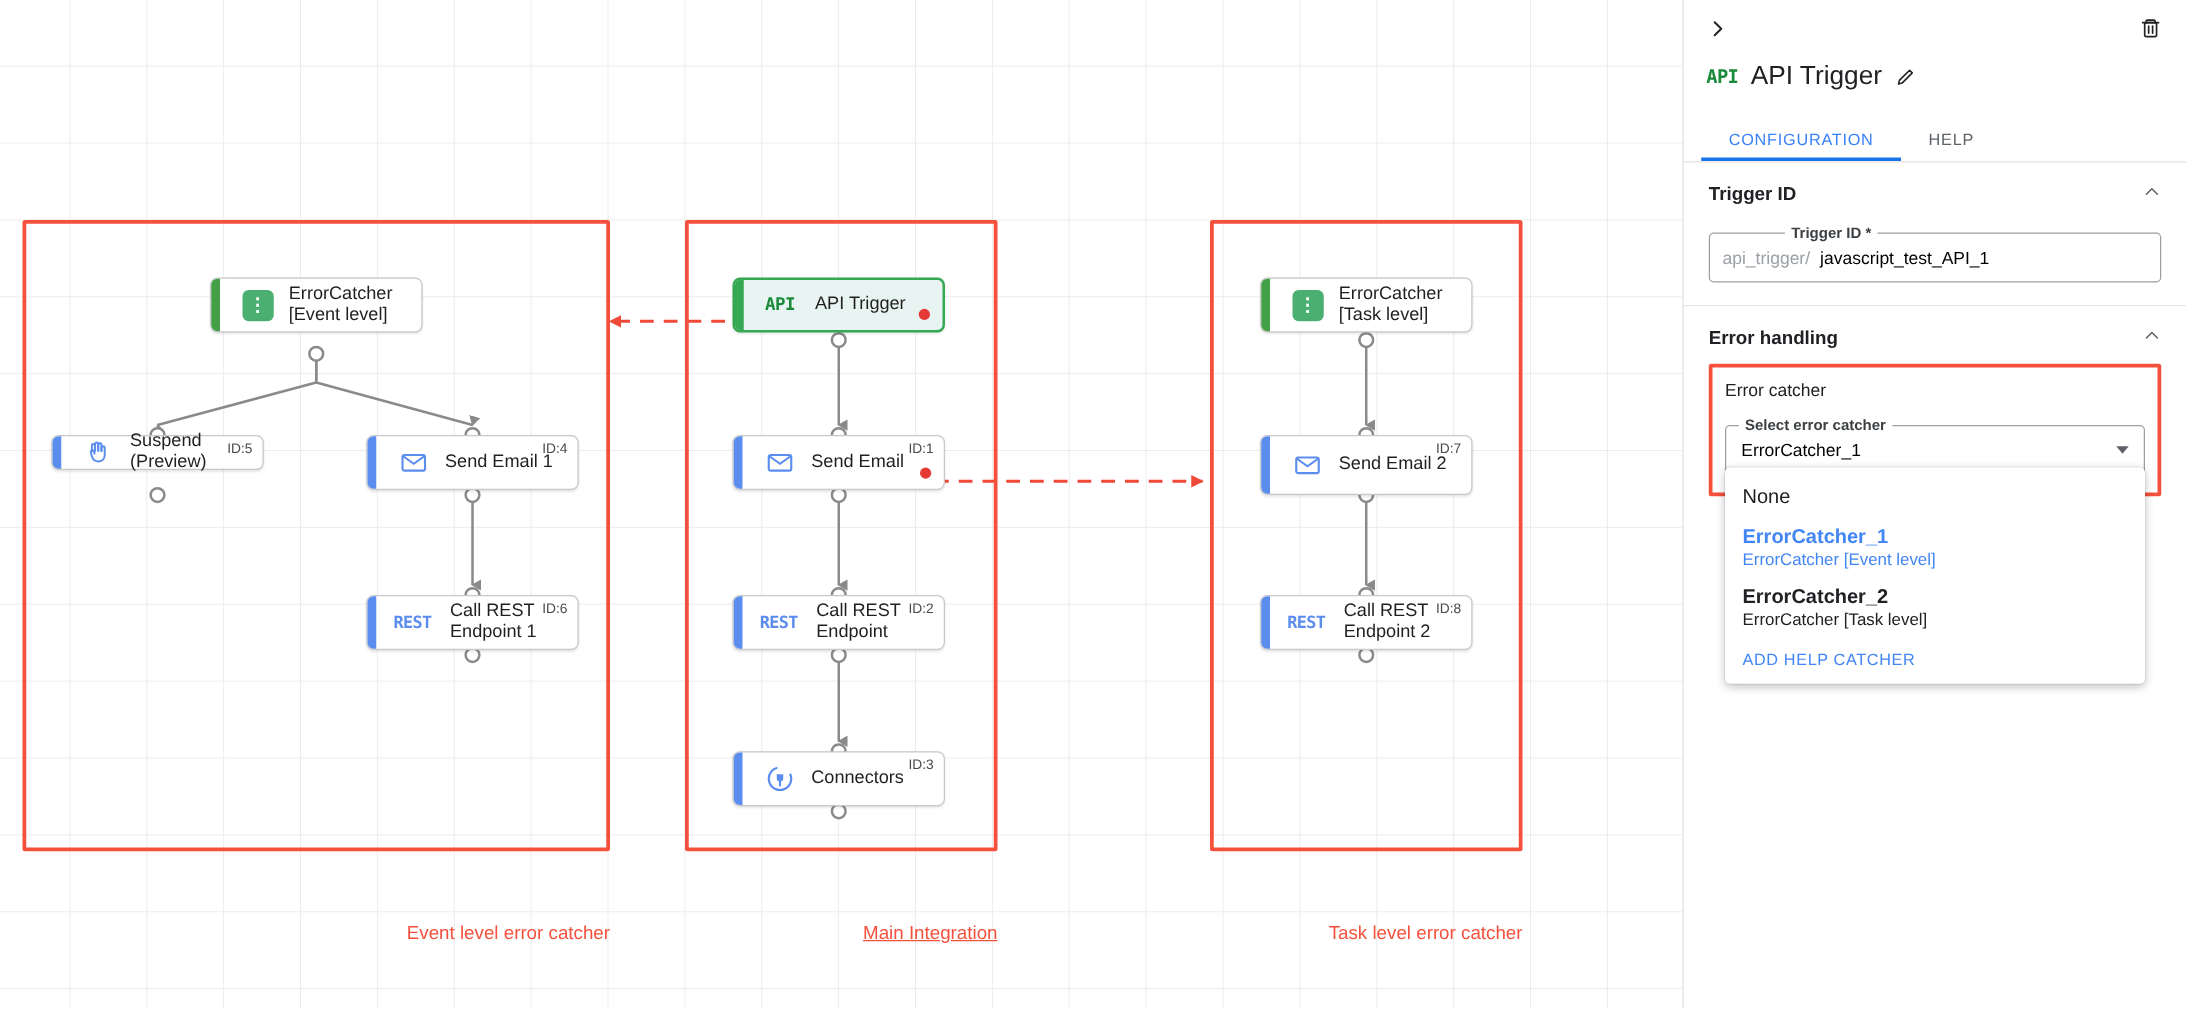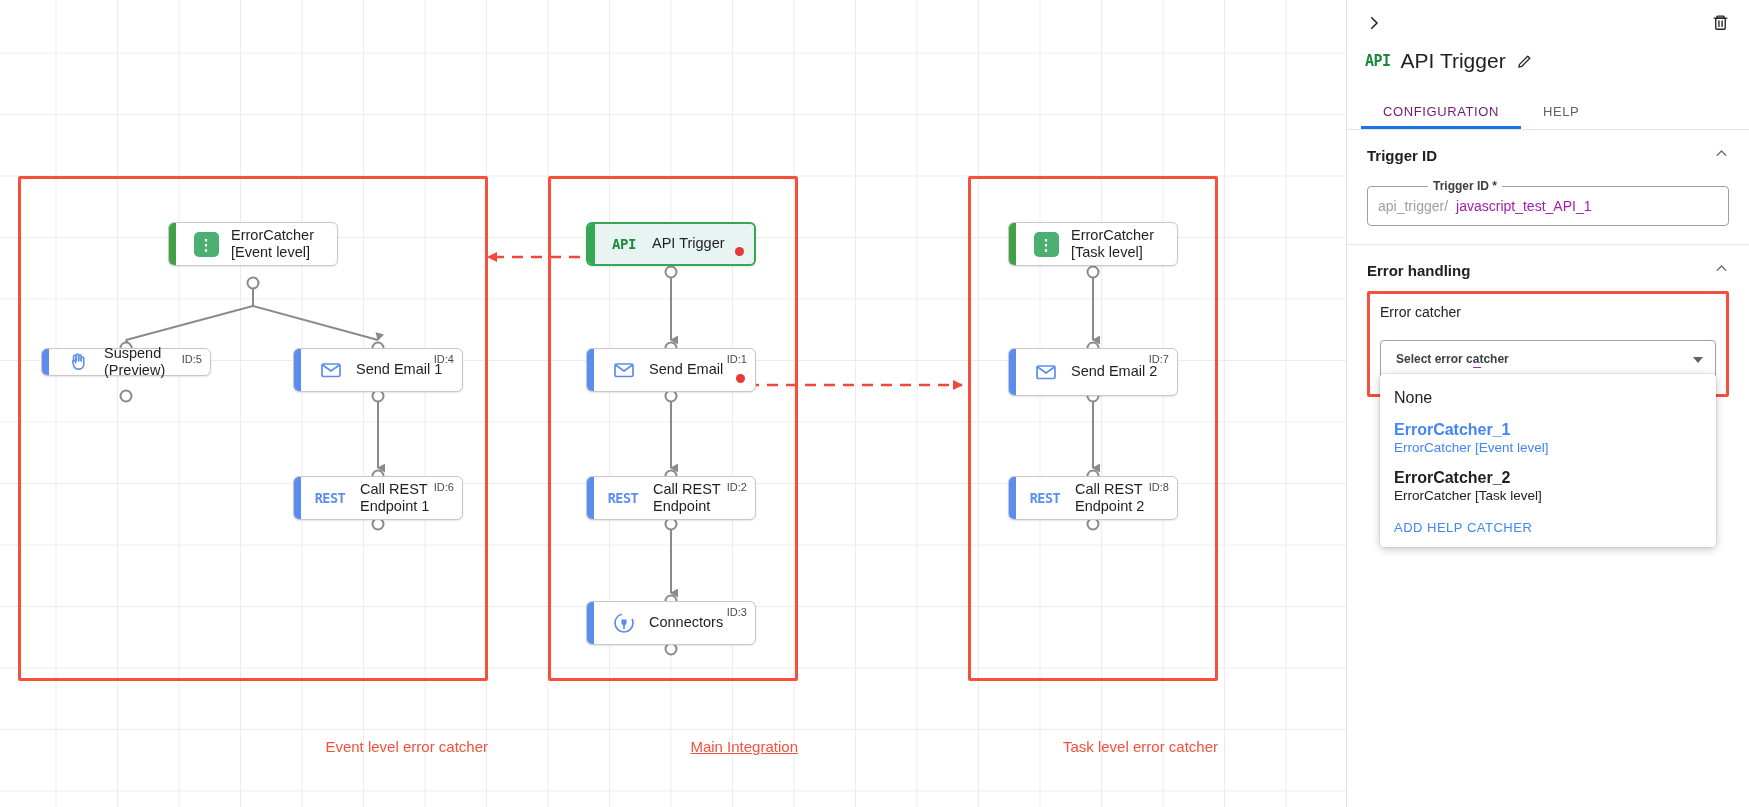--- a/index.html
+++ b/index.html
@@ -159,21 +159,21 @@
   .tabs {
     display: flex; margin-top: 18px;
     border-bottom: 1px solid #e3e3e3;
     padding-left: 14px;
   }
   .tab {
     font-size: 13px; letter-spacing: 0.6px;
     padding: 8px 22px 10px 22px;
     color: #5f6368; cursor: pointer; font-weight: 500;
   }
-  .tab.active { color: #701a75; box-shadow: inset 0 -3px 0 0 #1a73e8; }
+  .tab.active { color: #3b82f6; box-shadow: inset 0 -3px 0 0 #1a73e8; }
 
   .section {
     border-bottom: 1px solid #e6e6e6;
     padding: 16px 20px 18px 20px;
     position: relative;
   }
   .section-head {
     display: flex; justify-content: space-between; align-items: center;
     font-size: 15px; color: #202124; font-weight: bold;
     cursor: pointer;
@@ -188,23 +188,23 @@
     border: 1px solid #9aa0a6;
     border-radius: 4px;
     display: flex; align-items: center;
     padding: 0 10px;
   }
   .field-legend {
     position: absolute; top: -8px; left: 60px;
     background: #fff; padding: 0 5px;
     font-size: 12px; color: #3c4043; font-weight: bold;
   }
-  .field-legend.left { left: 10px; margin-top: 19px; }
+  .field-legend.left { left: 10px; }
   .field-prefix { color: #9aa0a6; font-size: 14px; margin-right: 8px; }
-  .field-value { color: #a21caf; font-size: 14px; }
+  .field-value { color: #000000; font-size: 14px; }
 
   .errbox {
     border: 3px solid #f4503c;
     border-radius: 2px;
     margin-top: 12px;
     padding: 10px 10px 14px 10px;
     position: relative;
   }
   .errbox-title { font-size: 14px; color: #202124; }
   .select-field {

